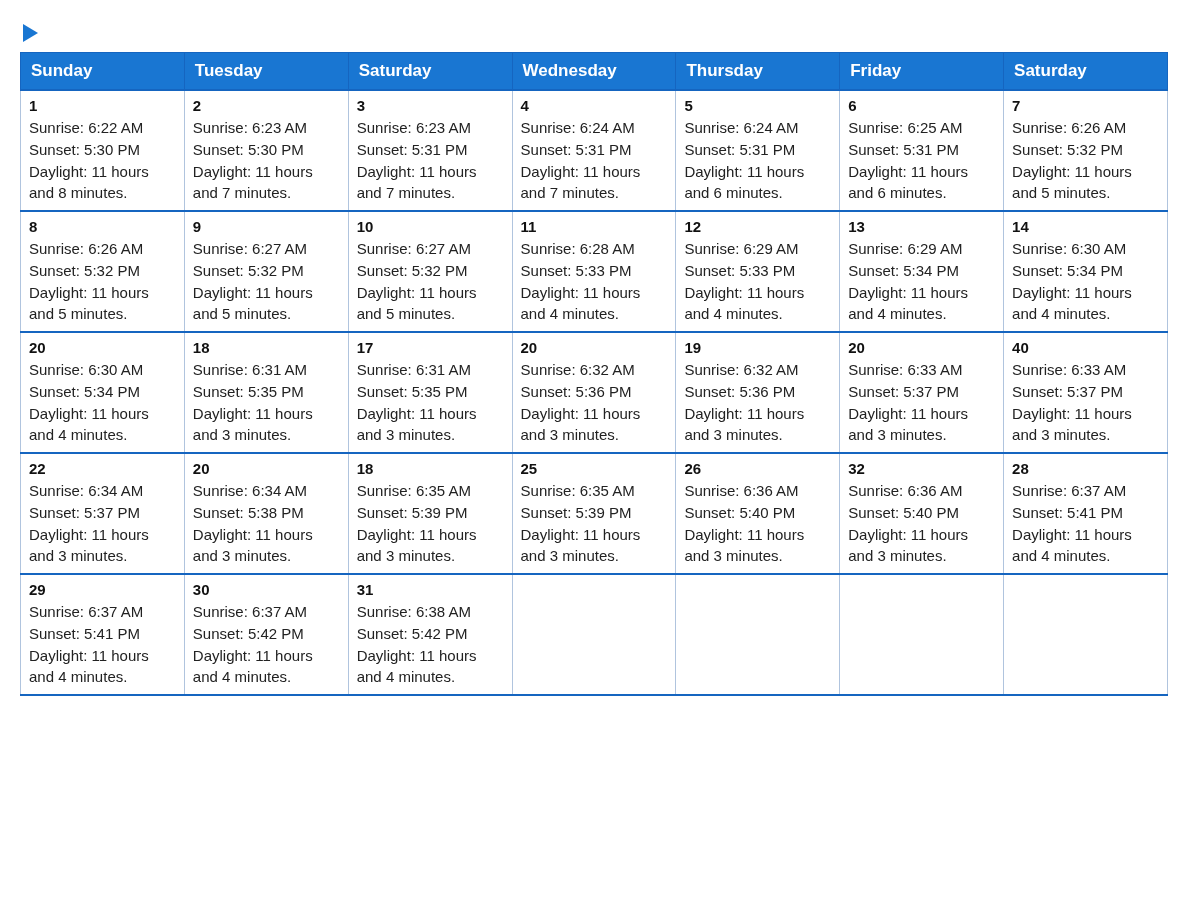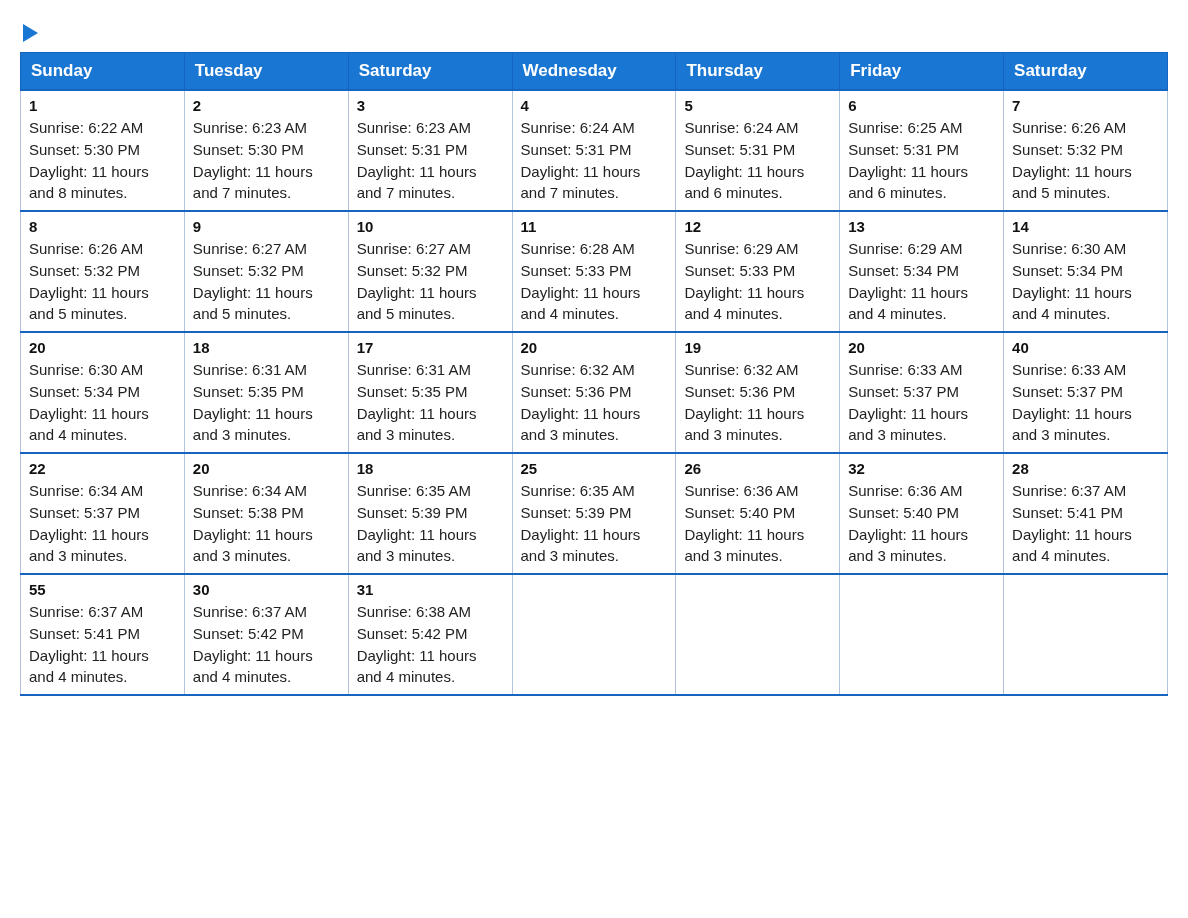--- a/index.html
+++ b/index.html
@@ -244,21 +244,21 @@
         <span class="day-num">32</span>
         <span class="day-info">Sunrise: 6:36 AM<br>Sunset: 5:40 PM<br>Daylight: 11 hours  and 3 minutes.</span>
       </td>
         <td>
         <span class="day-num">28</span>
         <span class="day-info">Sunrise: 6:37 AM<br>Sunset: 5:41 PM<br>Daylight: 11 hours  and 4 minutes.</span>
       </td>
       </tr>
       <tr>
         <td>
-        <span class="day-num">55</span>
+        <span class="day-num">29</span>
         <span class="day-info">Sunrise: 6:37 AM<br>Sunset: 5:41 PM<br>Daylight: 11 hours  and 4 minutes.</span>
       </td>
         <td>
         <span class="day-num">30</span>
         <span class="day-info">Sunrise: 6:37 AM<br>Sunset: 5:42 PM<br>Daylight: 11 hours  and 4 minutes.</span>
       </td>
         <td>
         <span class="day-num">31</span>
         <span class="day-info">Sunrise: 6:38 AM<br>Sunset: 5:42 PM<br>Daylight: 11 hours  and 4 minutes.</span>
       </td>

